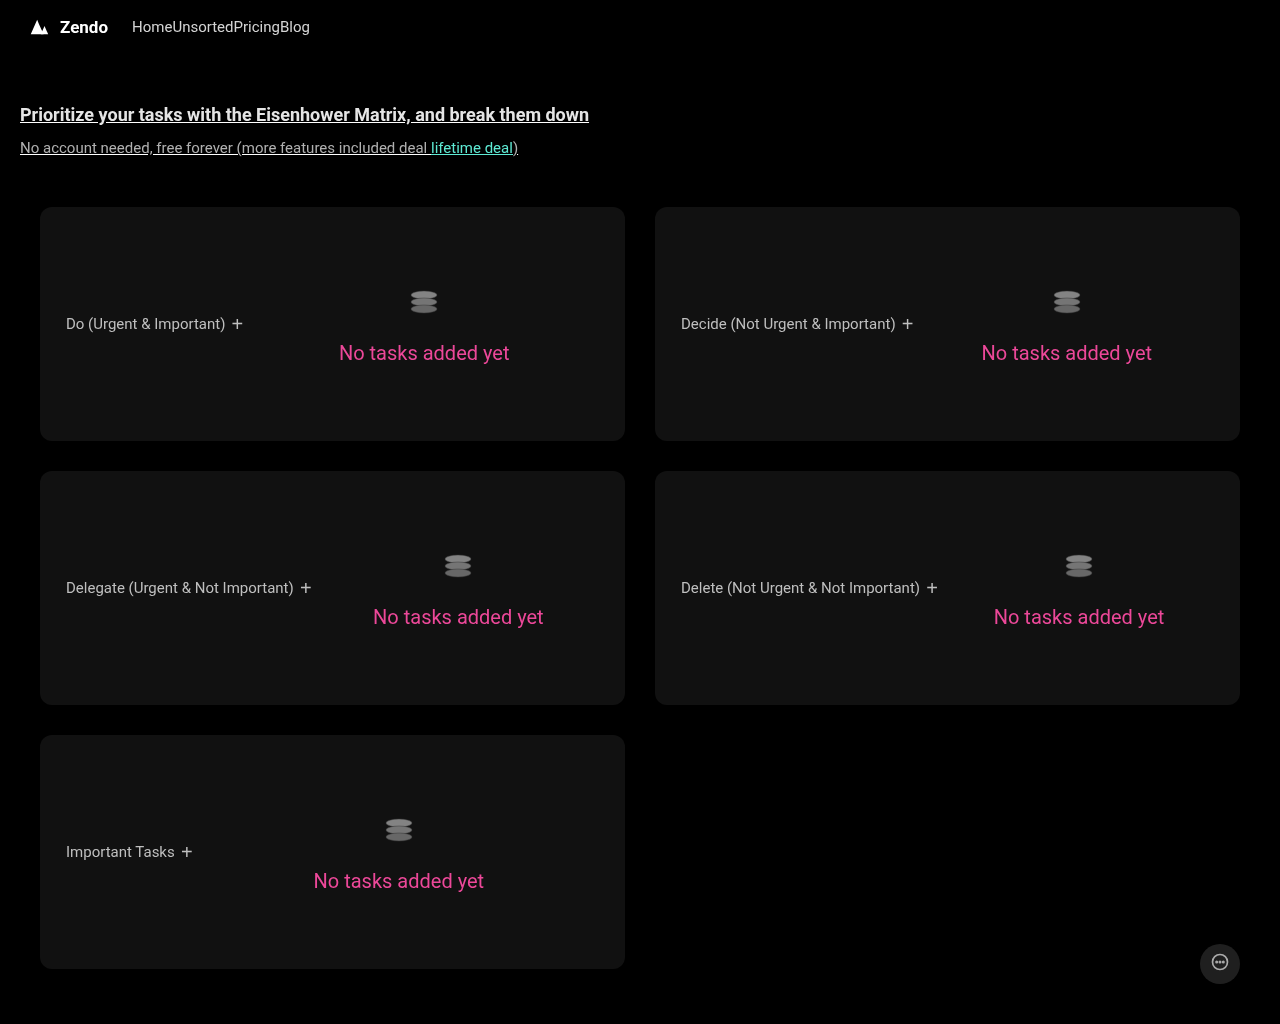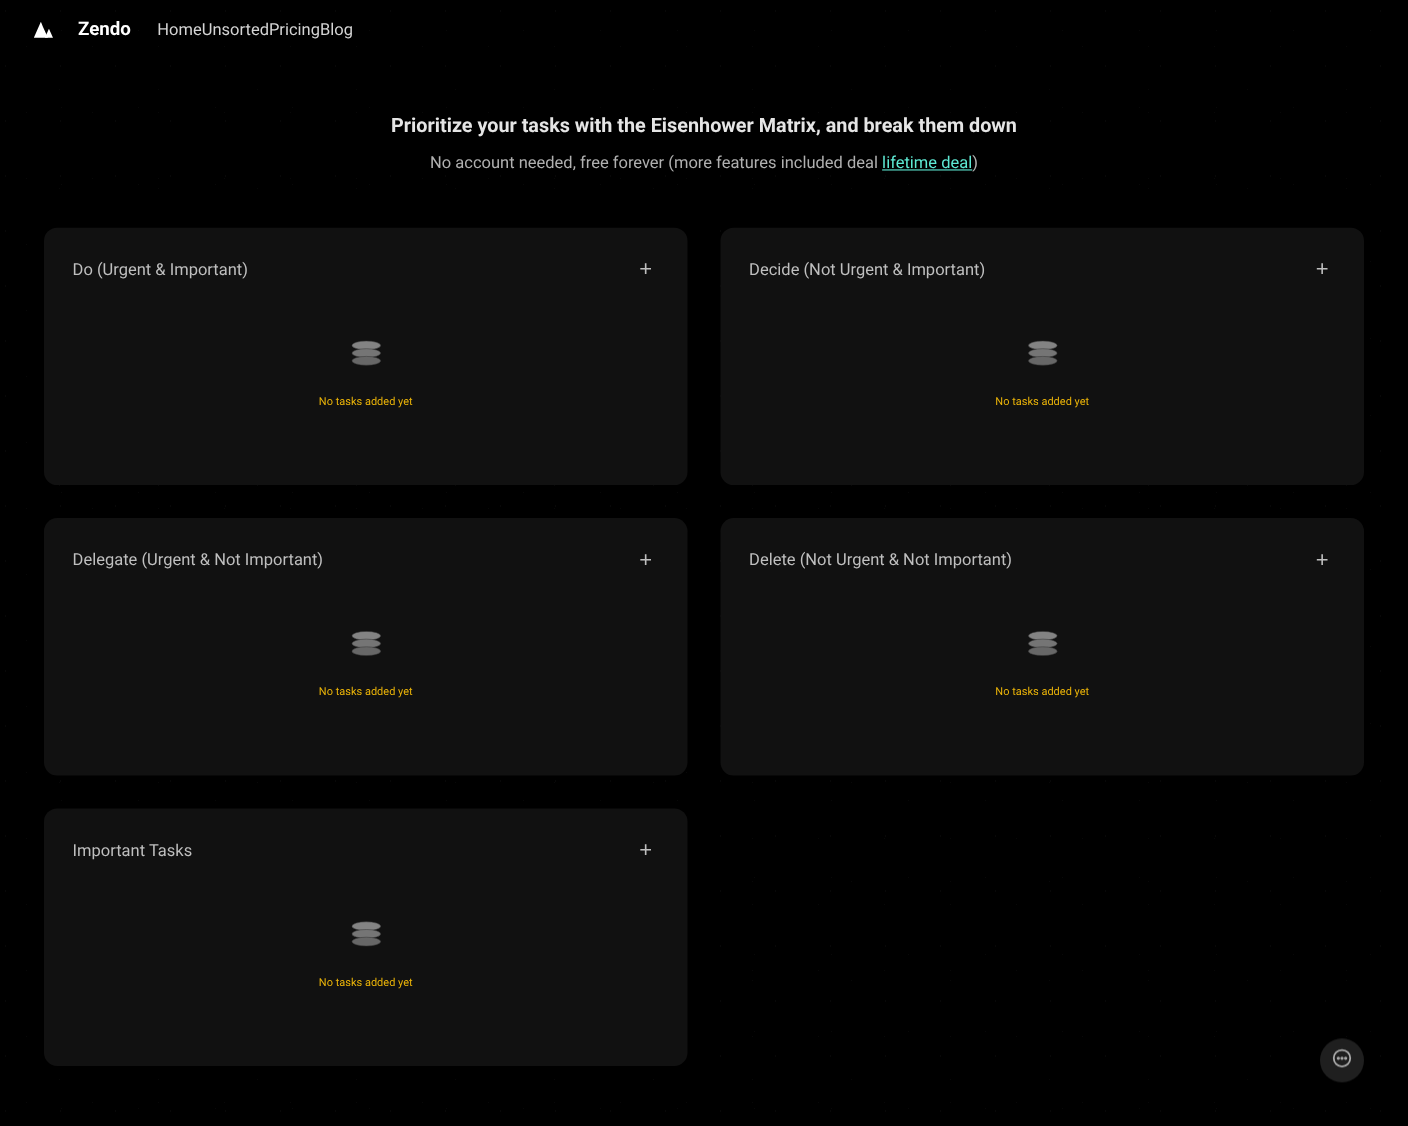--- a/index.html
+++ b/index.html
@@ -40,21 +40,21 @@
       z-index: 1;
     }
     .header-left {
       display: flex;
       align-items: center;
       gap: 24px;
     }
     .logo {
       display: flex;
       align-items: center;
-      gap: 21px;
+      gap: 10px;
       font-weight: 700;
       font-size: 17px;
     }
     .logo-icon {
       display: flex;
       align-items: center;
     }
     .nav {
       display: flex;
       gap: 0;
@@ -80,24 +80,25 @@
     .login-btn {
       background: #1a1a1a;
       border: none;
       color: #d4d4d4;
       padding: 10px 20px;
       border-radius: 8px;
       font-size: 15px;
       cursor: pointer;
     }
     .hero {
-      text-align: center;
+      text-align: left;
       padding: 50px 20px 40px;
       position: relative;
       z-index: 1;
+      text-decoration: underline;
     }
     .hero-title {
       font-size: 18px;
       font-weight: 700;
       color: #e5e5e5;
     }
     .hero-subtitle {
       margin-top: 14px;
       font-size: 15px;
       color: #b0b0b0;
@@ -114,21 +115,21 @@
       padding: 10px 40px 40px;
       position: relative;
       z-index: 1;
     }
     .card {
       background: #111111;
       border-radius: 12px;
       padding: 26px;
       min-height: 234px;
       display: flex;
-      flex-direction: column;
+      flex-direction: row;
     }
     .card-header {
       display: flex;
       justify-content: space-between;
       align-items: center;
     }
     .card-title {
       font-size: 15px;
       color: #bfbfbf;
     }
@@ -150,22 +151,22 @@
       display: flex;
       flex-direction: column;
       align-items: center;
       justify-content: center;
       gap: 14px;
     }
     .empty-icon {
       opacity: 0.6;
     }
     .empty-text {
-      font-size: 10px;
-      color: #eab308;
+      font-size: 20px;
+      color: #ec4899;
     }
     .float-btn {
       position: fixed;
       bottom: 40px;
       right: 40px;
       width: 40px;
       height: 40px;
       border-radius: 50%;
       background: #1f1f1f;
       display: flex;

